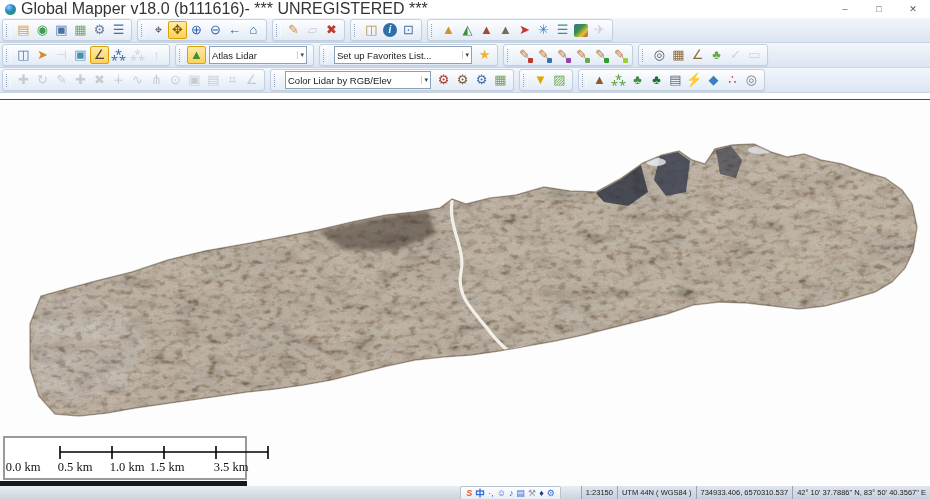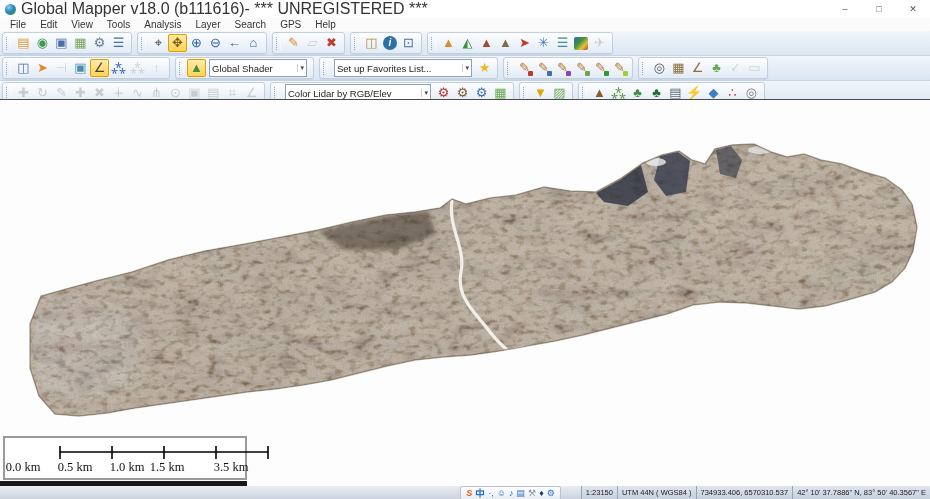--- a/index.html
+++ b/index.html
@@ -66,31 +66,20 @@
   <div class="titlebar">
     <span class="app-icon"></span>
     <span class="title-text">Global Mapper v18.0 (b111616)- *** UNREGISTERED ***</span>
     <div class="win-controls">
       <span class="win-btn">–</span>
       <span class="win-btn">□</span>
       <span class="win-btn">✕</span>
     </div>
   </div>
 
-  <div class="menubar" id="menubar">
-      <span class="menu-item">File</span>
-      <span class="menu-item">Edit</span>
-      <span class="menu-item">View</span>
-      <span class="menu-item">Tools</span>
-      <span class="menu-item">Analysis</span>
-      <span class="menu-item">Layer</span>
-      <span class="menu-item">Search</span>
-      <span class="menu-item">GPS</span>
-      <span class="menu-item">Help</span>
-    </div>
 
   <div class="toolbars" id="toolbars">
       <div class="tb-row">
         <div class="tb-group">
           <span class="grip"></span>
           <span class="tb-btn" style="color: rgb(224, 155, 61);">▤</span>
           <span class="tb-btn" style="color: rgb(63, 155, 79);">◉</span>
           <span class="tb-btn" style="color: rgb(74, 111, 168);">▣</span>
           <span class="tb-btn" style="color: rgb(116, 168, 90);">▦</span>
           <span class="tb-btn" style="color: rgb(107, 124, 148);">⚙</span>
@@ -139,21 +128,21 @@
           <span class="tb-btn" style="color: rgb(74, 143, 174);">▣</span>
           <span class="tb-btn active" style="color: rgb(68, 68, 68);">∠</span>
           <span class="tb-btn" style="color: rgb(63, 111, 174);">⁂</span>
           <span class="tb-btn disabled" style="color: rgb(153, 153, 153);">⁂</span>
           <span class="tb-btn disabled" style="color: rgb(153, 153, 153);">↑</span>
         </div>
         <div class="tb-group">
           <span class="grip"></span>
           <span class="tb-btn active" style="color: rgb(63, 143, 63);">▲</span>
           <div class="tb-dd" style="width: 92px;">
-            <span class="dd-val">Global Shader</span>
+            <span class="dd-val">Atlas Lidar</span>
             <span class="dd-arr">▾</span>
           </div>
         </div>
         <div class="tb-group">
           <span class="grip"></span>
           <div class="tb-dd" style="width: 132px;">
             <span class="dd-val">Set up Favorites List...</span>
             <span class="dd-arr">▾</span>
           </div>
           <span class="tb-btn" style="color: rgb(240, 180, 41);">★</span>

